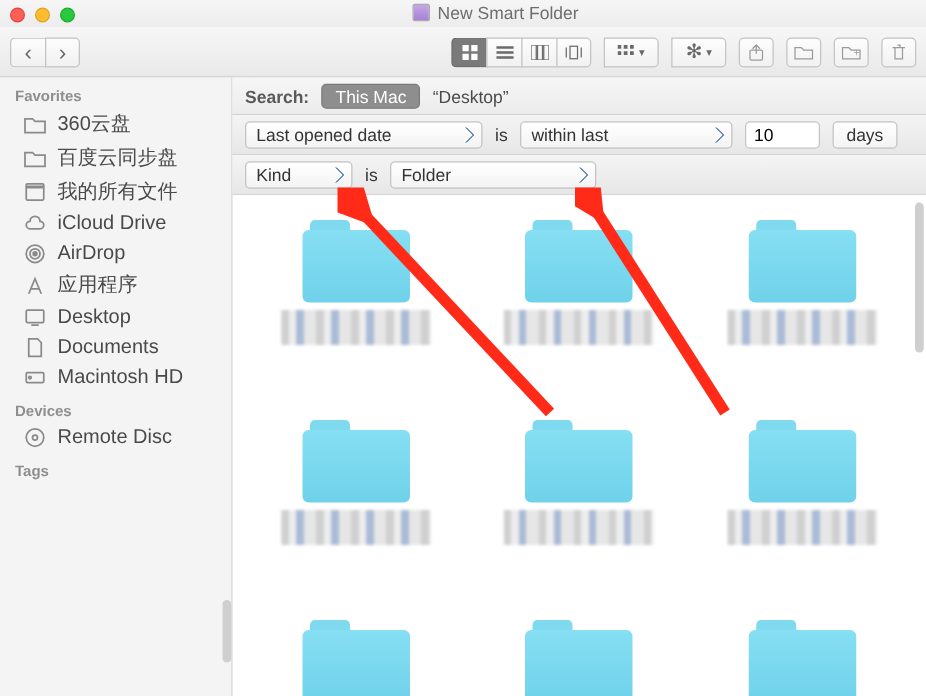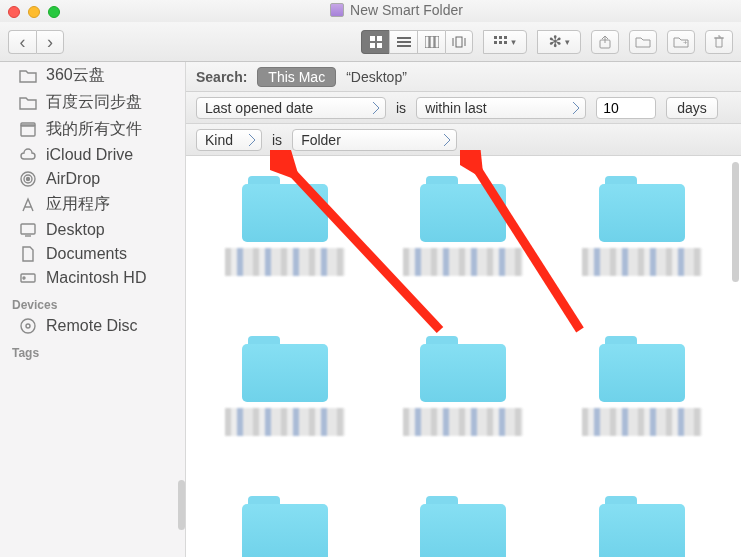--- a/index.html
+++ b/index.html
@@ -45,21 +45,21 @@
   
   .criteria-row{height:32px;background:linear-gradient(#f4f4f4,#e7e7e7);border-bottom:1px solid #d4d4d4;display:flex;align-items:center;padding:0 10px;gap:10px;font-size:14px;}
   select.crit{appearance:none;-webkit-appearance:none;height:22px;background:linear-gradient(#fff,#f3f3f3);border:1px solid #c4c4c4;border-radius:4px;padding:0 22px 0 8px;font-size:14px;color:#333;position:relative;background-image:linear-gradient(#fff,#f3f3f3);}
   .sel-wrap{position:relative;display:inline-block;}
   .sel-wrap::after{content:"";position:absolute;right:6px;top:50%;transform:translateY(-50%);width:8px;height:12px;background:
     linear-gradient(45deg,transparent 45%,#6b8db8 45%,#6b8db8 55%,transparent 55%) 0 0/8px 6px no-repeat,
     linear-gradient(-45deg,transparent 45%,#6b8db8 45%,#6b8db8 55%,transparent 55%) 0 6px/8px 6px no-repeat;
     pointer-events:none;}
   .crit.w-lastopened{width:190px;}
   .crit.w-within{width:170px;}
-  .crit.w-kind{width:66px;}
+  .crit.w-kind{width:86px;}
   .crit.w-folder{width:165px;}
   input.crit-num{height:22px;width:60px;border:1px solid #c4c4c4;border-radius:4px;padding:0 6px;font-size:14px;}
   .crit-static{color:#333;}
   .days-pill{height:22px;background:linear-gradient(#fff,#f3f3f3);border:1px solid #c4c4c4;border-radius:4px;padding:0 10px;display:flex;align-items:center;}
   
   .icon-grid{flex:1;padding:20px 30px;display:grid;grid-template-columns:repeat(3,1fr);grid-auto-rows:150px;gap:10px 40px;overflow:hidden;position:relative;}
   .folder-cell{display:flex;flex-direction:column;align-items:center;gap:6px;}
   .folder-shape{width:86px;height:66px;position:relative;}
   .folder-shape::before{content:"";position:absolute;top:0;left:6px;width:32px;height:12px;background:#7fd9ef;border-radius:4px 4px 0 0;}
   .folder-shape::after{content:"";position:absolute;top:8px;left:0;right:0;bottom:0;background:linear-gradient(#86dff3,#6fd2ea);border-radius:5px;}
@@ -169,20 +169,21 @@
   <div class="tb-btn">
       <svg width="12" height="14">
         <path d="M2 3 h8 M3 3 v9 h6 v-9 M1 3 h10 M5 1 h2 v2" fill="none" stroke="#9a9a9a"></path>
       </svg>
     </div>
 </div>
 
 <div class="body-area">
 
   <div class="sidebar">
+    <div class="side-heading">Favorites</div>
 
     <div class="side-item">
       <span class="side-icon">
           <svg viewBox="0 0 18 18">
             <path d="M1 4 h6 l2 2 h8 v9 h-16 z"></path>
           </svg>
         </span>
       <span>360云盘</span>
     </div>
     <div class="side-item">

